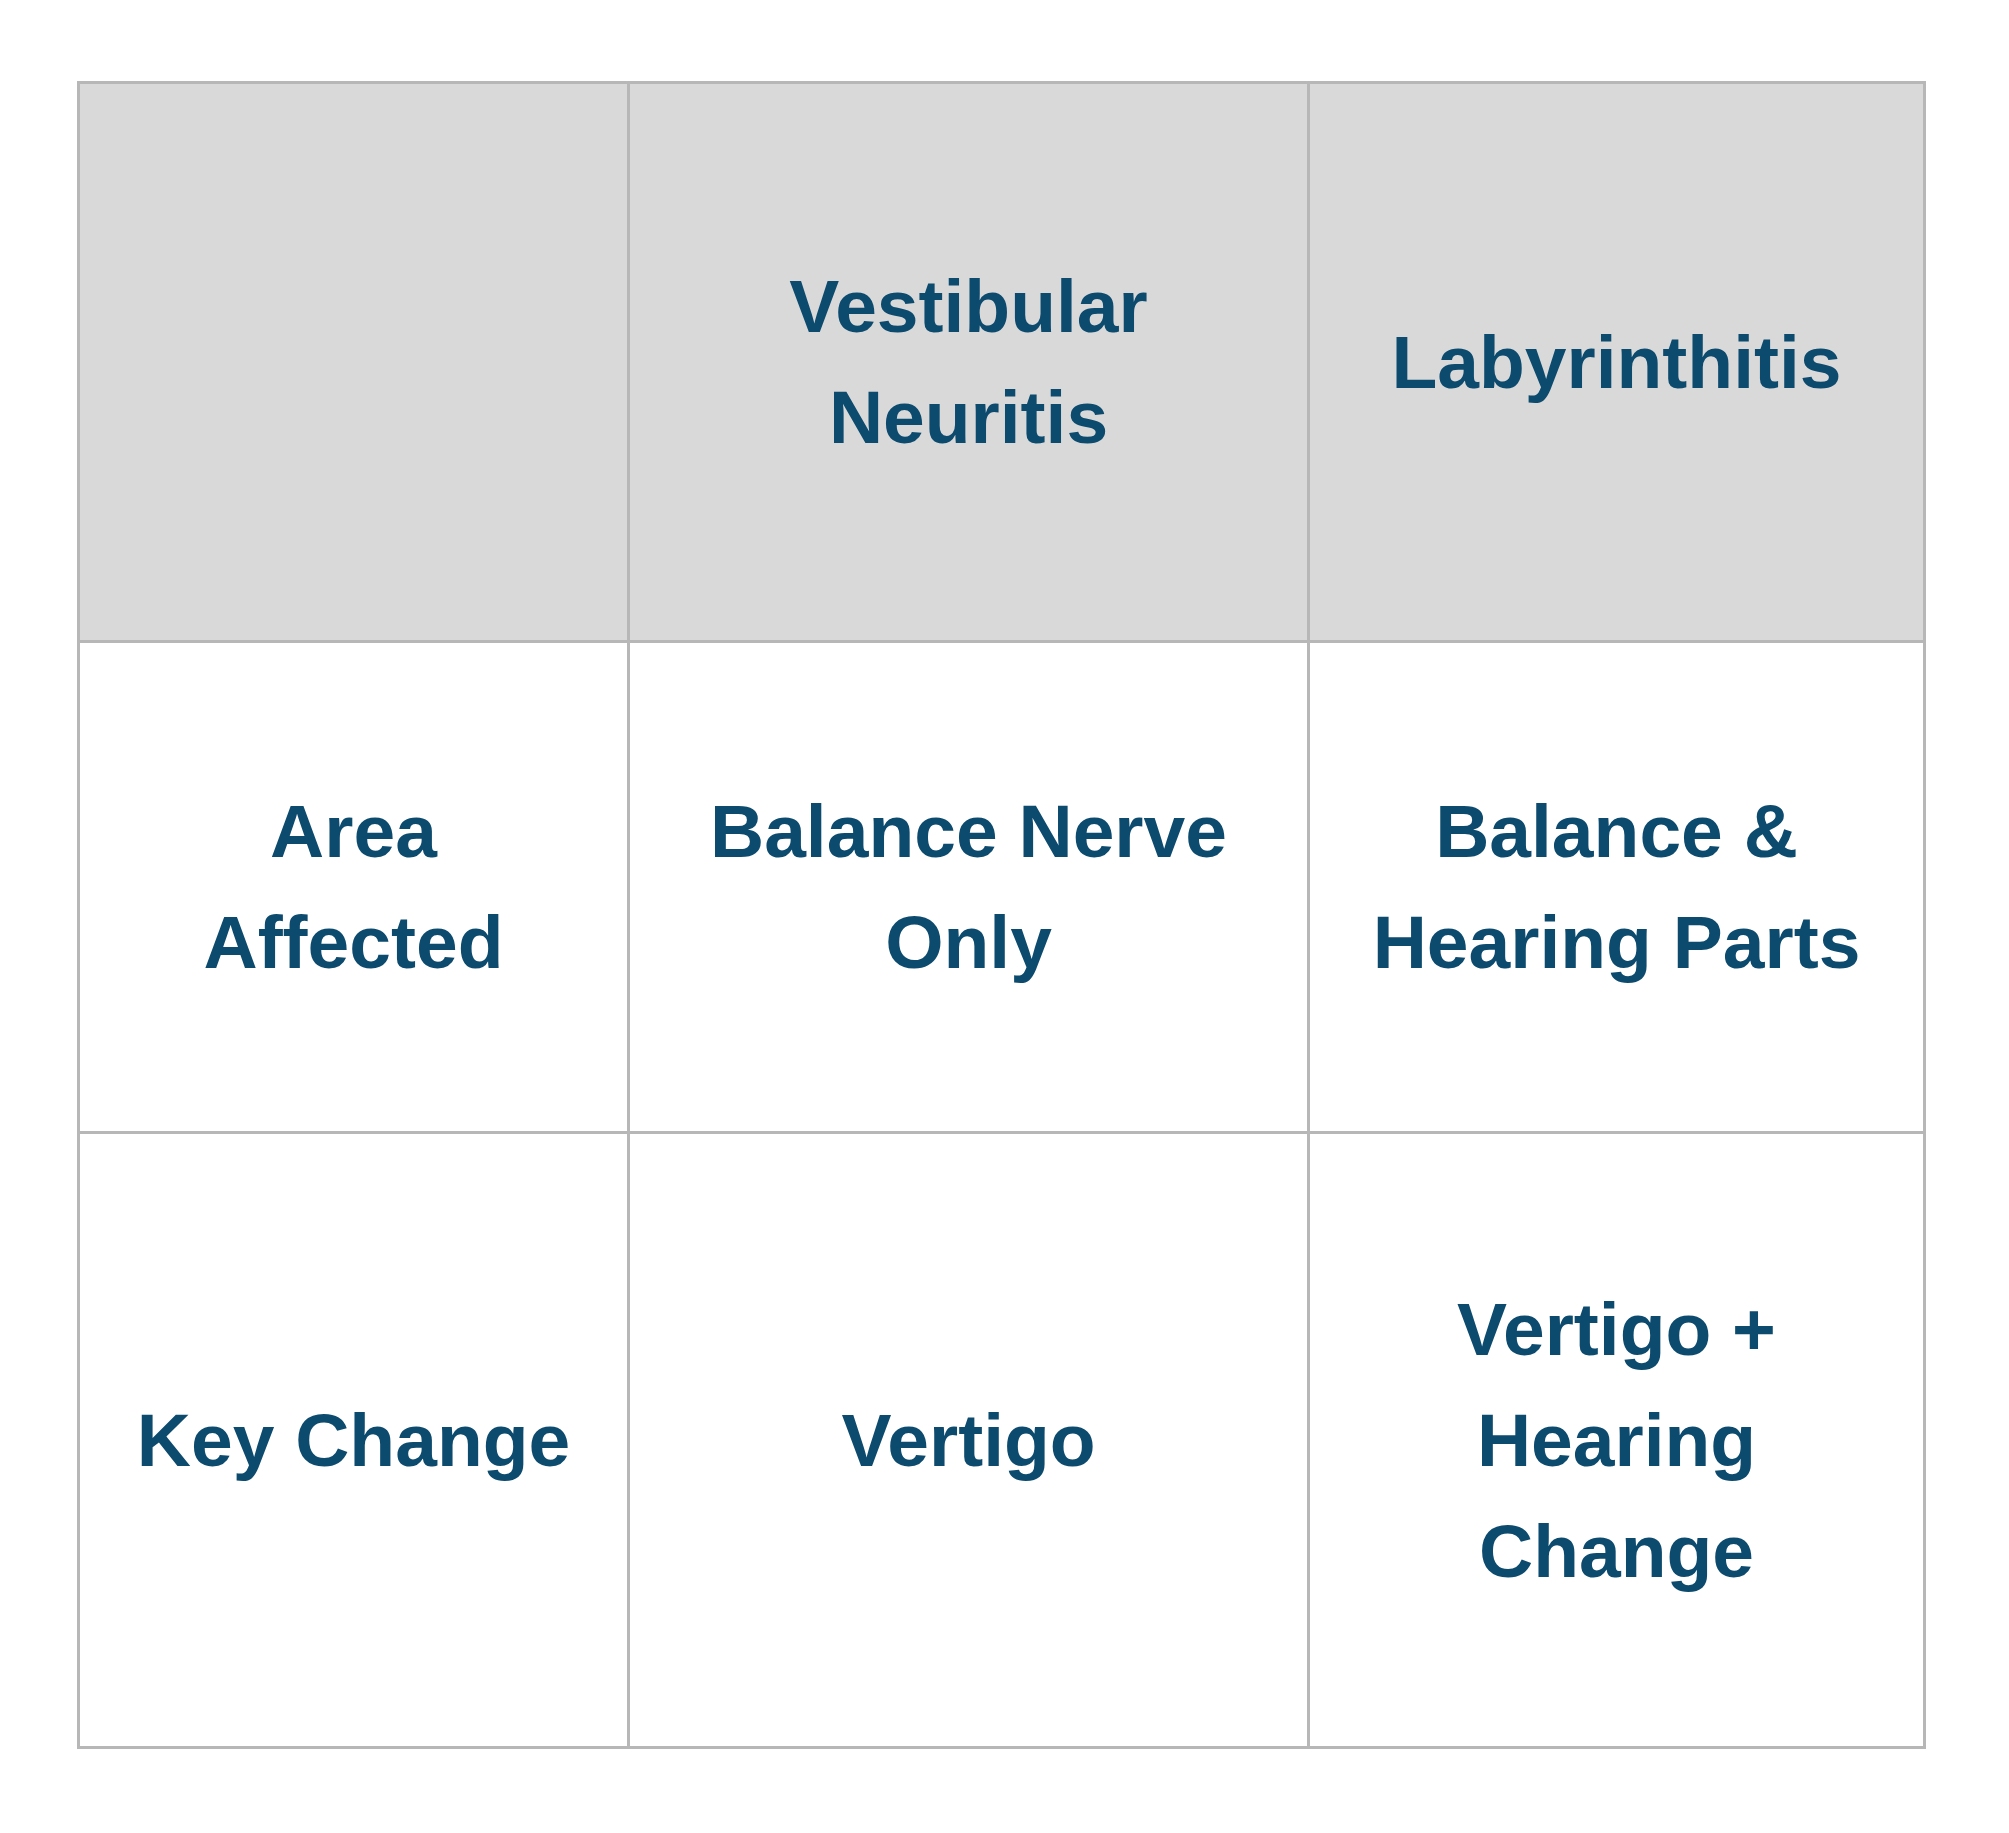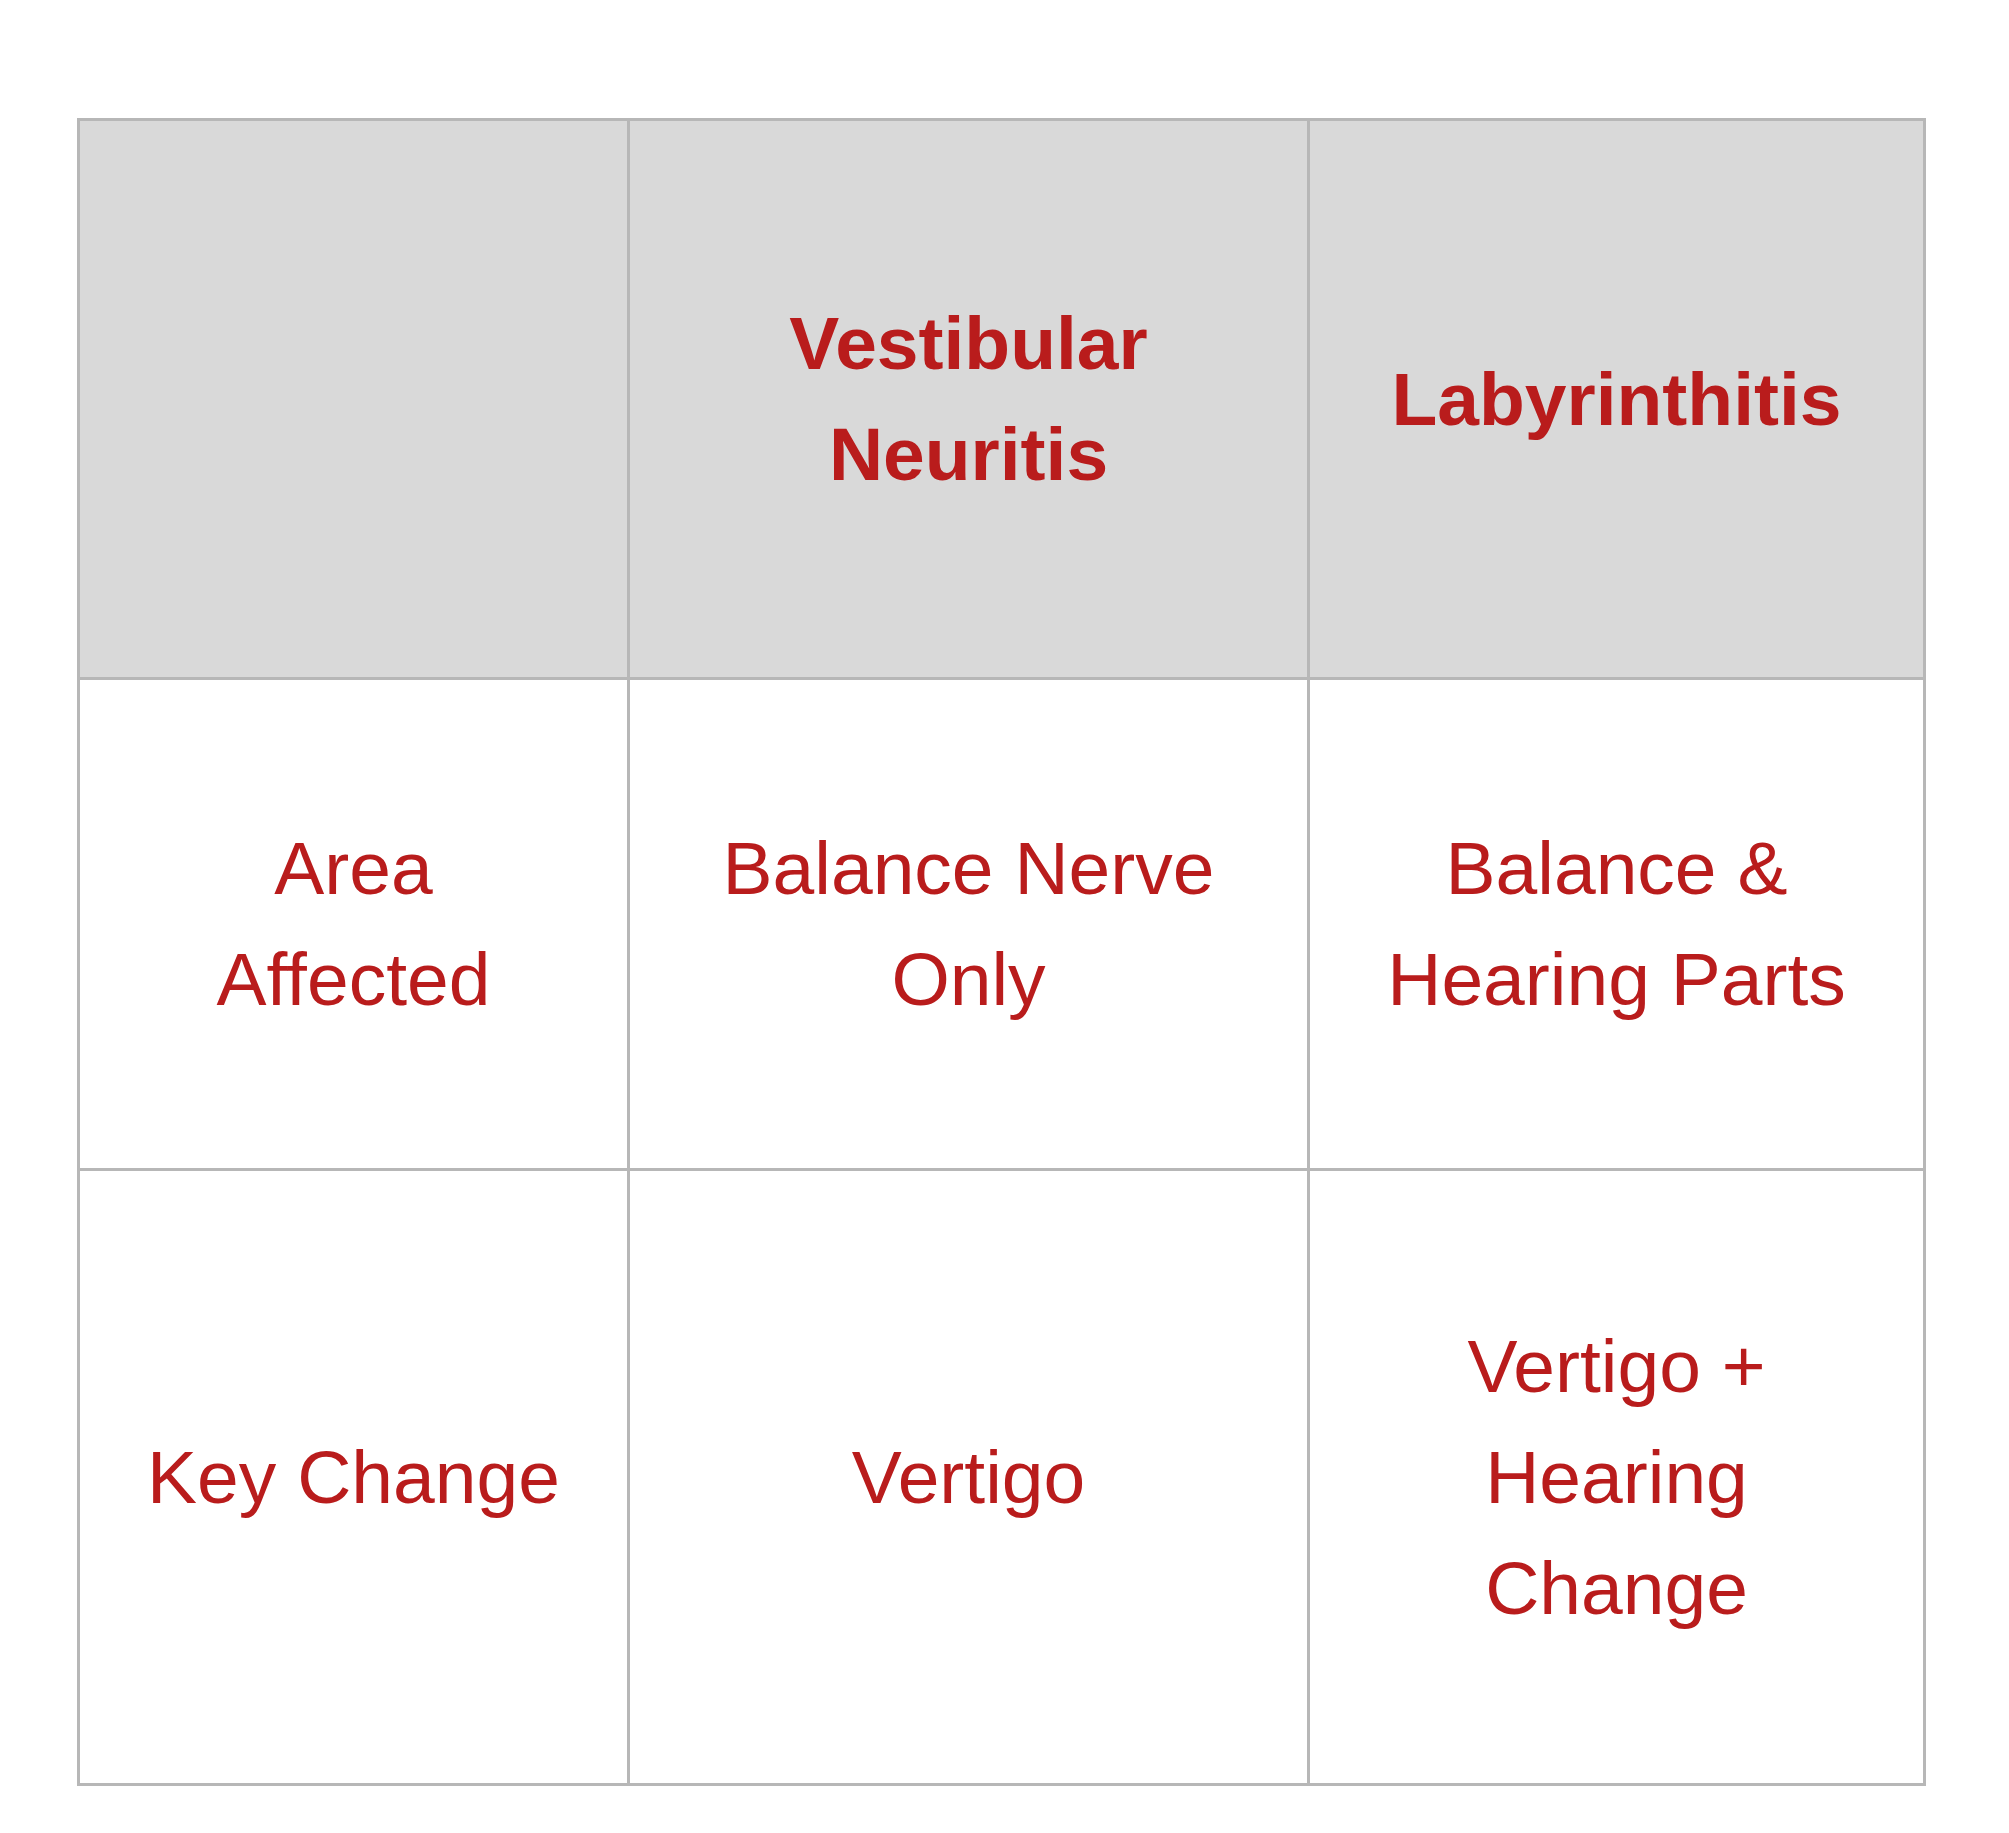--- a/index.html
+++ b/index.html
@@ -3,33 +3,32 @@
 <meta charset="utf-8">
 <style>
   html, body { margin: 0; padding: 0; background: #ffffff; }
   body { width: 2010px; height: 1834px; position: relative; overflow: hidden; }
   .tbl {
     position: absolute; left: 77px; top: 81px;
     width: 1846px; height: 1665px;
     border-collapse: collapse;
     table-layout: fixed;
     font-family: "Liberation Sans", sans-serif;
-    color: #b91c1c;
-    margin-top: 37px;
+    color: #0c4a6e;
   }
   .tbl td, .tbl th {
     border: 3.7px solid #b7b7b7;
     text-align: center;
     vertical-align: middle;
     font-size: 75px;
     line-height: 111px;
     padding: 0 22.5px;
   }
   .tbl th { background: #d9d9d9; font-weight: bold; }
-  .tbl td { background: #ffffff; font-weight: normal; }
+  .tbl td { background: #ffffff; font-weight: bold; }
   .c0 { width: 550px; }
   .c1 { width: 680px; }
   .c2 { width: 616px; }
   .hdr { height: 559px; }
   .r1 { height: 491px; }
   .r2 { height: 615px; }
   .cell-text { white-space: pre-line; }
 </style>
 </head>
 <body>

